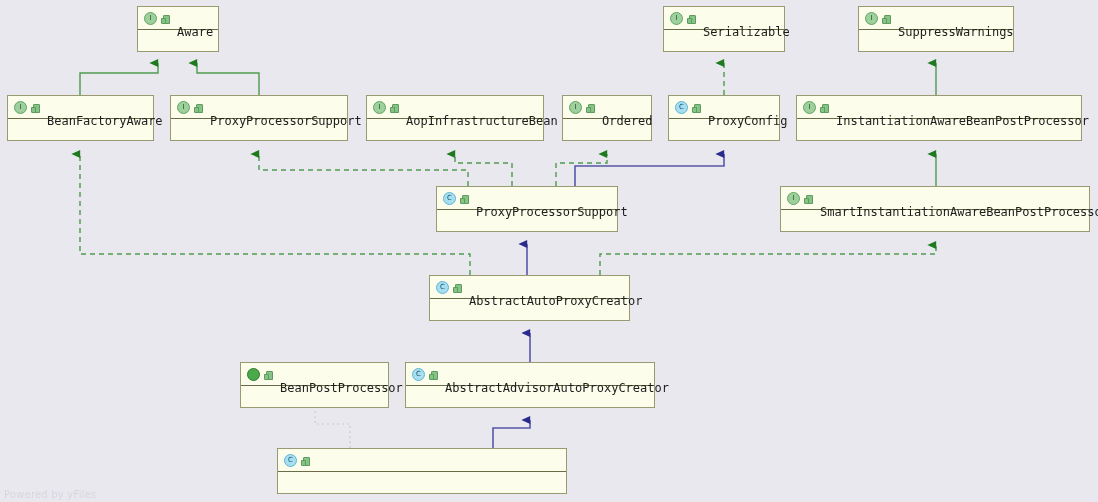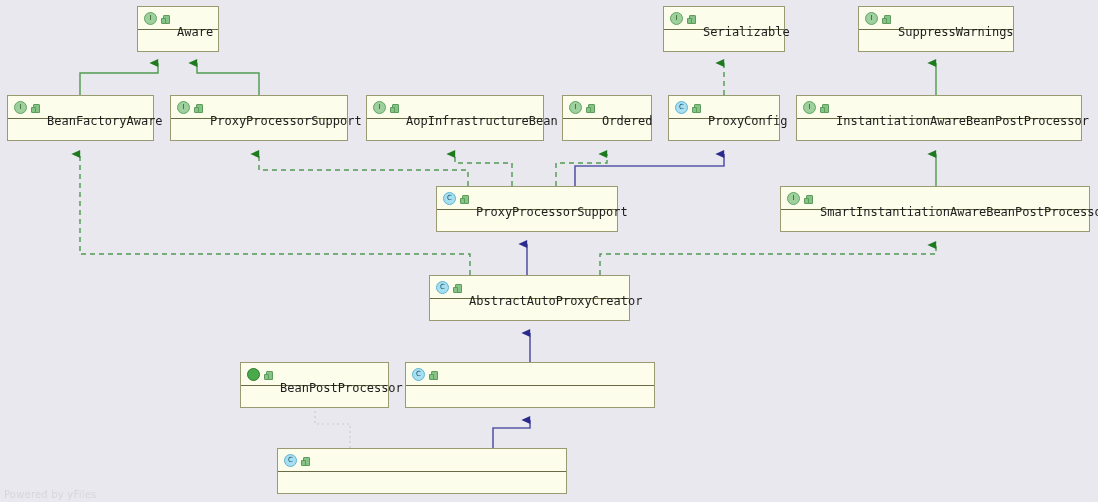--- a/index.html
+++ b/index.html
@@ -293,20 +293,21 @@
           <span class="tic tic-annotation">●</span>
           <span class="vis"></span>
           <span class="node-label">BeanPostProcessor</span>
         </div>
         <div class="node-body"></div>
       </div>
       <div class="node" style="left: 405px; top: 362px; width: 250px; height: 46px;">
         <div class="node-header">
           <span class="tic tic-class">C</span>
           <span class="vis"></span>
+          <span class="node-label">AbstractAdvisorAutoProxyCreator</span>
         </div>
         <div class="node-body"></div>
       </div>
       <div class="node" style="left: 277px; top: 448px; width: 290px; height: 46px;">
         <div class="node-header">
           <span class="tic tic-class">C</span>
           <span class="vis"></span>
         </div>
         <div class="node-body"></div>
       </div>

